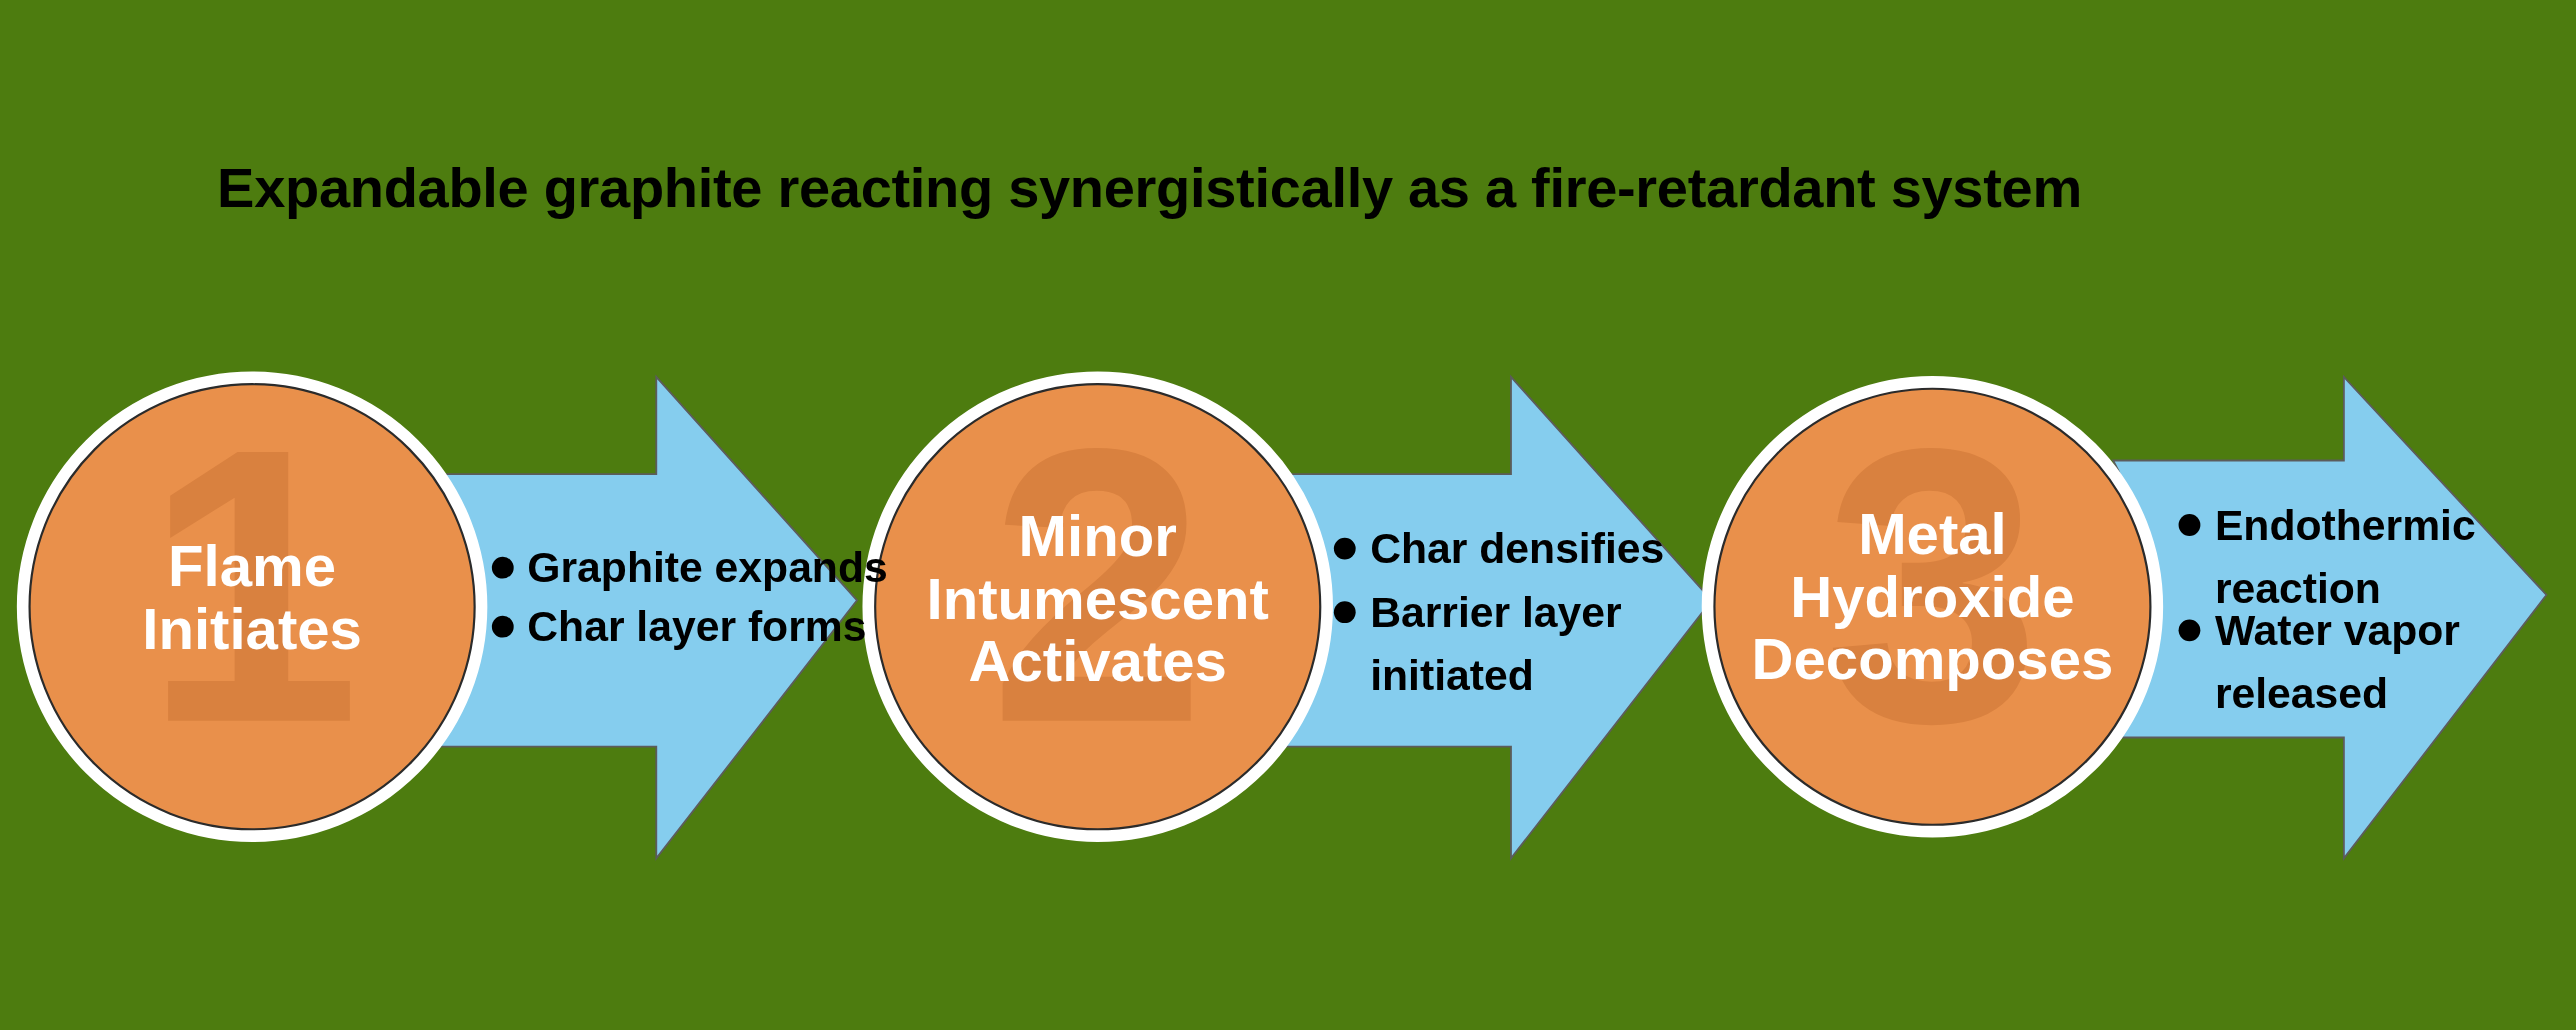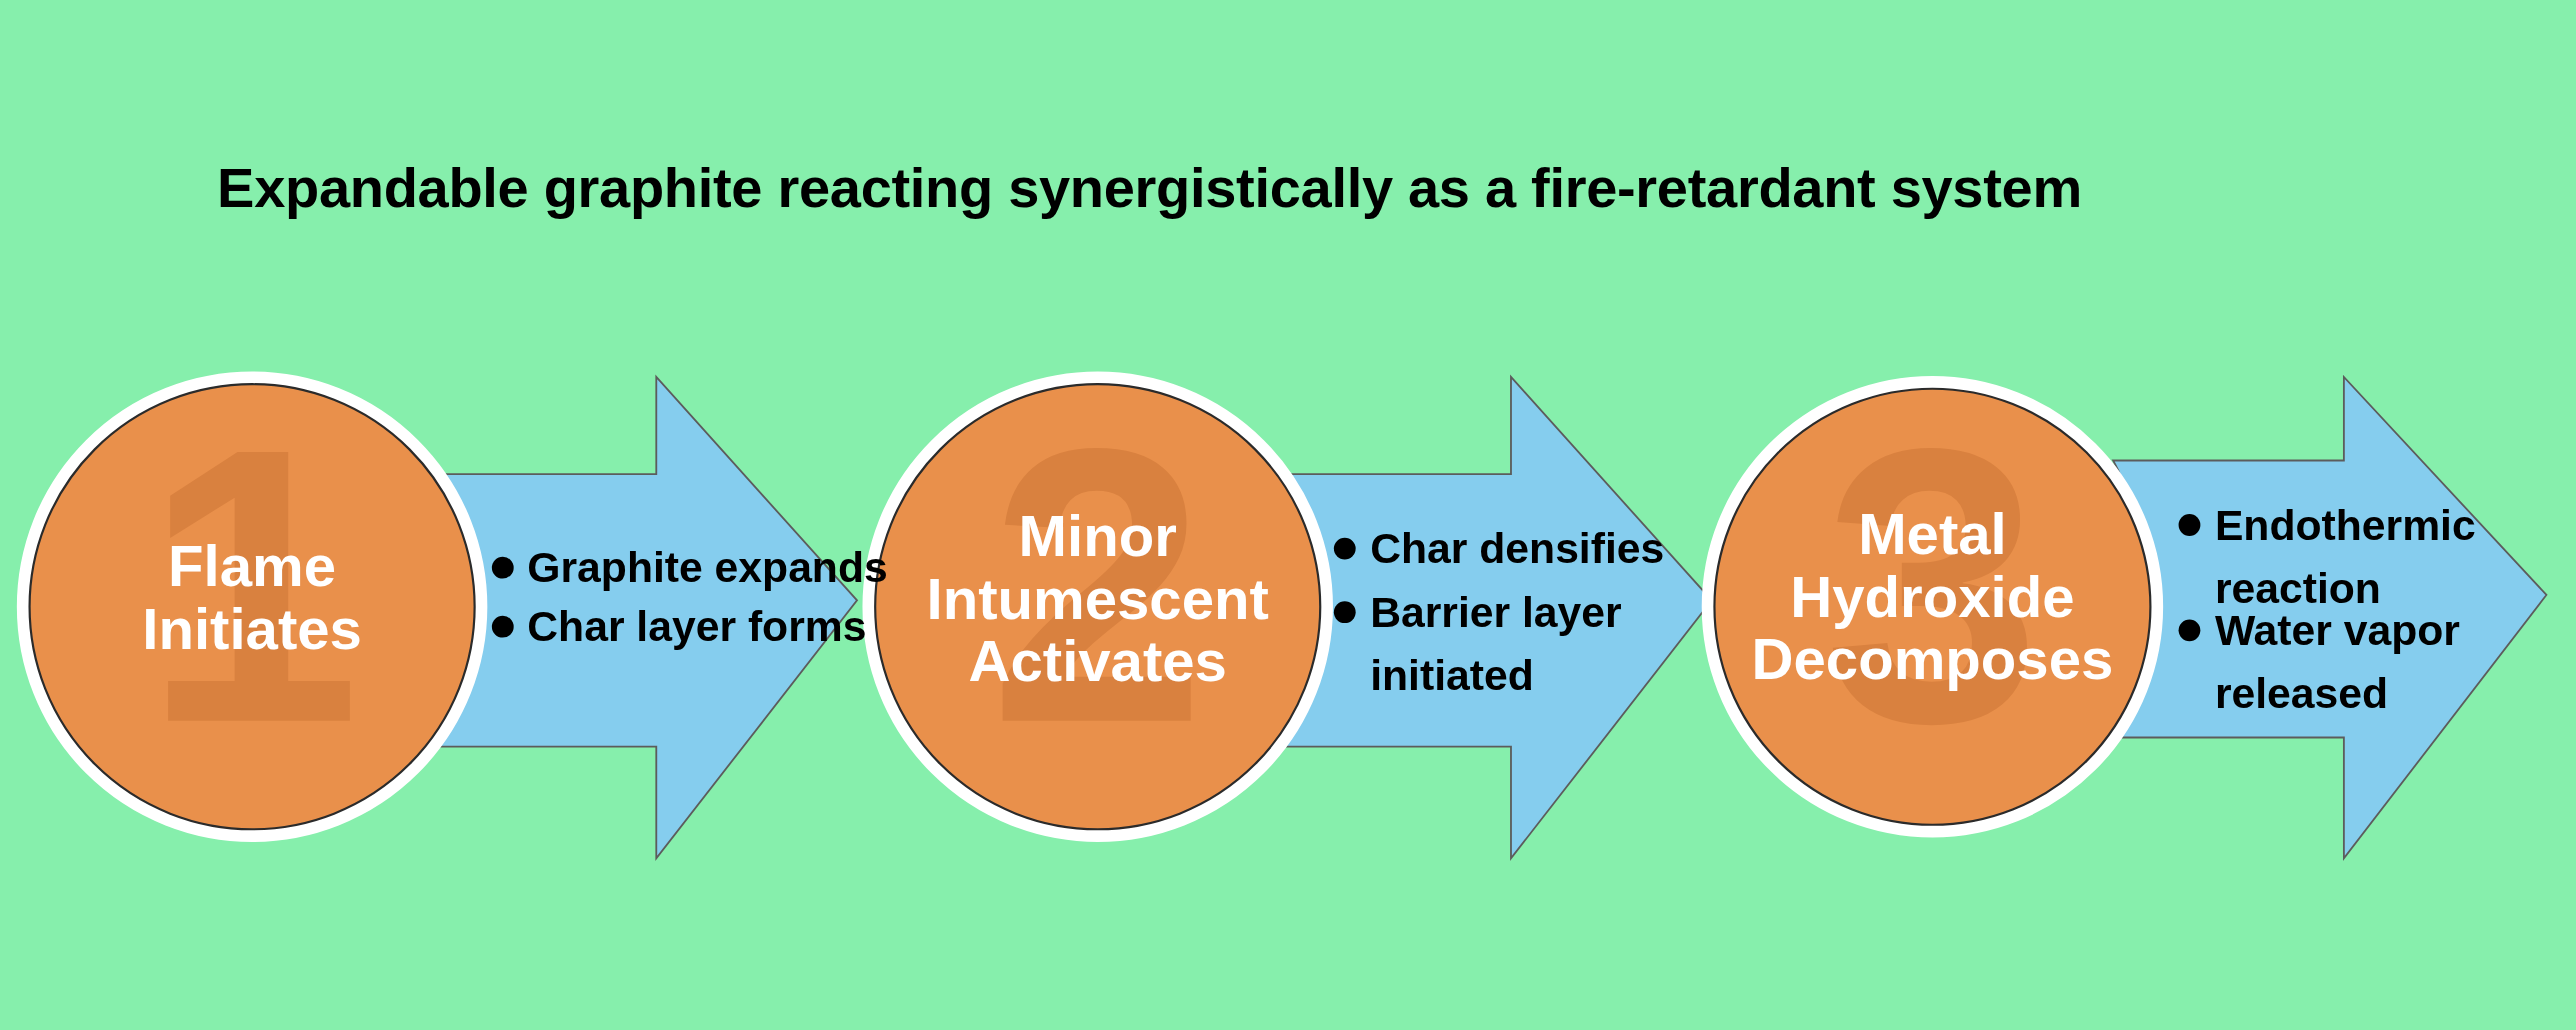--- a/index.html
+++ b/index.html
@@ -10,21 +10,21 @@
   body {
     width: 2576px;
     height: 1030px;
     font-family: "Liberation Sans", sans-serif;
     overflow: hidden;
   }
   #stage {
     position: relative;
     width: 2576px;
     height: 1030px;
-    background: #86efac;
+    background: #4d7c0f;
   }
   #diagram-title {
     position: absolute;
     left: 0;
     top: 160px;
     width: 2299px;
     text-align: center;
     font-family: "Liberation Sans", sans-serif;
     font-weight: bold;
     font-size: 56px;

